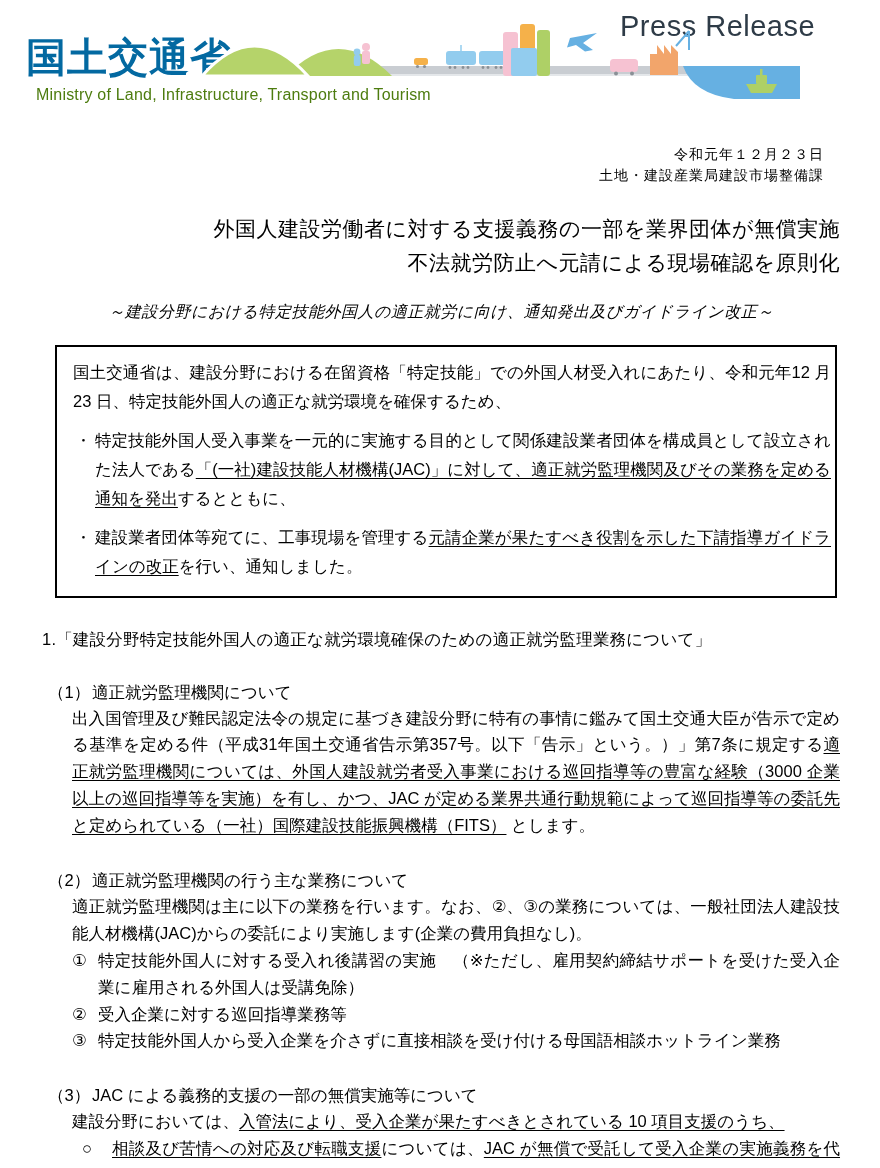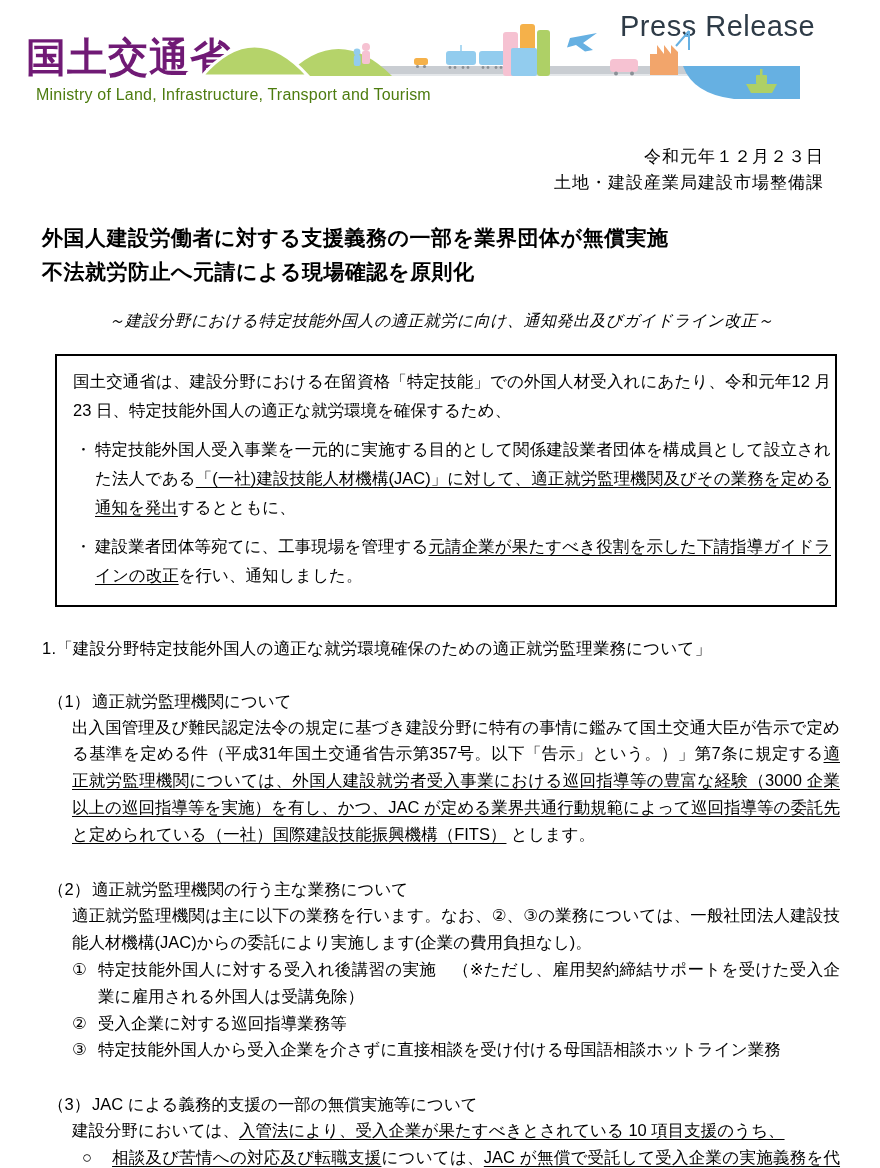--- a/index.html
+++ b/index.html
@@ -5,37 +5,37 @@
   html,body { margin:0; padding:0; background:#fff; }
   .page {
     position:relative; width:880px; height:1168px; overflow:hidden;
     background:#fff; color:#000;
     font-family:"Liberation Sans","DejaVu Sans",sans-serif;
   }
   
   .header { position:relative; height:128px; }
   .agency-jp {
     position:absolute; left:26px; top:30px;
-    font-size:40px; font-weight:700; letter-spacing:1px; color:#701a75;
+    font-size:40px; font-weight:700; letter-spacing:1px; color:#0369a1;
   }
   .agency-en {
     position:absolute; left:36px; top:86px;
     font-size:16px; color:#4d7c0f; letter-spacing:0.2px;
   }
   .press-release {
     position:absolute; left:620px; top:10px;
     font-size:29px; color:#2e3b47; letter-spacing:0.5px;
   }
   .illu { position:absolute; left:200px; top:14px; width:600px; height:100px; }
   
   .main { padding:0 40px 0 42px; }
   .meta-block { margin-top:16px; text-align:right; padding-right:16px;
-    font-size:17px; line-height:1.5; letter-spacing:1px; }
-  
-  .headline { margin-top:26px; text-align:left; font-weight:700;
+    font-size:14px; line-height:1.5; letter-spacing:1px; }
+  
+  .headline { margin-top:26px; text-align:right; font-weight:400;
     font-size:21px; line-height:1.62; letter-spacing:0.5px; }
   .subtitle { margin-top:22px; text-align:center;
     font-family:"Liberation Serif","DejaVu Serif",serif;
     font-size:16px; letter-spacing:0.5px;font-style:italic; }
   
   .summary-box {
     box-sizing:border-box; margin:22px 0 0 13px; width:782px;
     border:2px solid #000; padding:11px 4px 14px 16px;
     font-size:16.5px; line-height:1.78; text-align:justify;
   }

